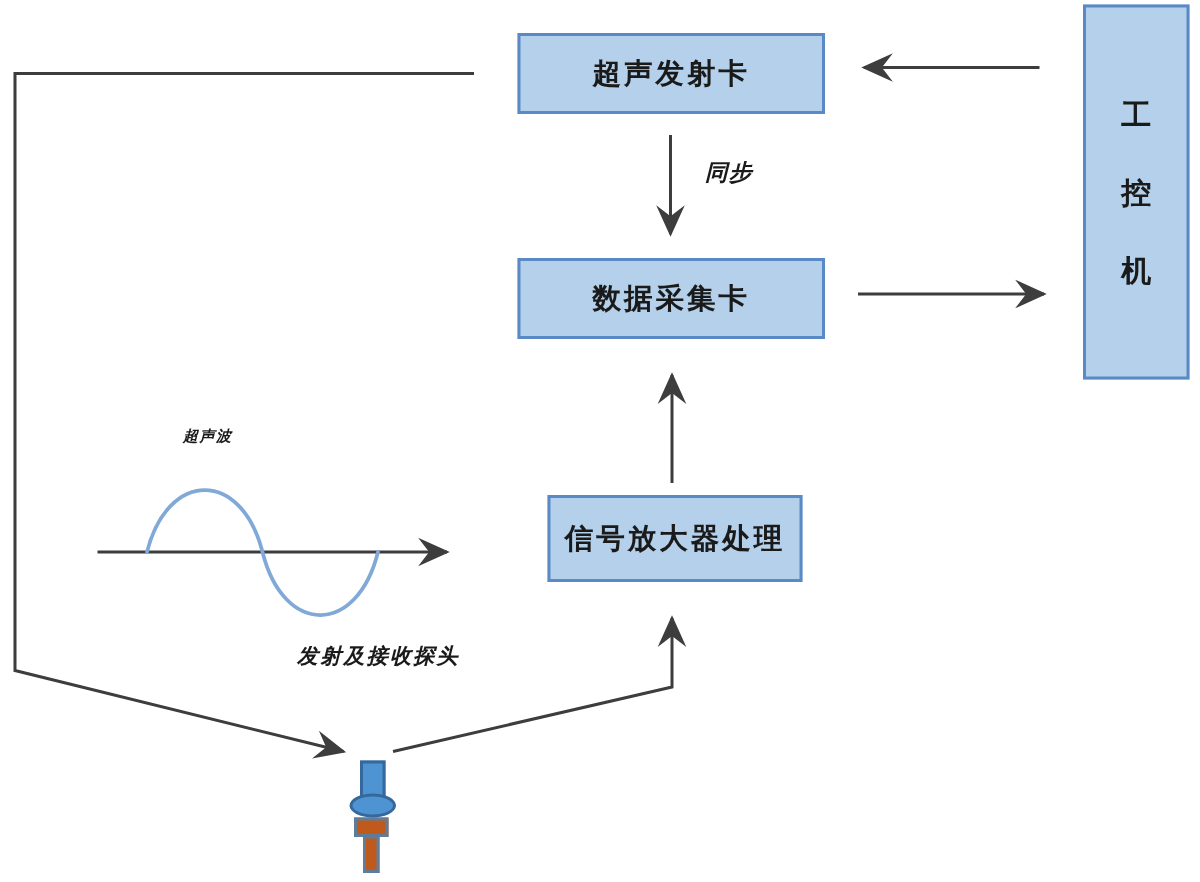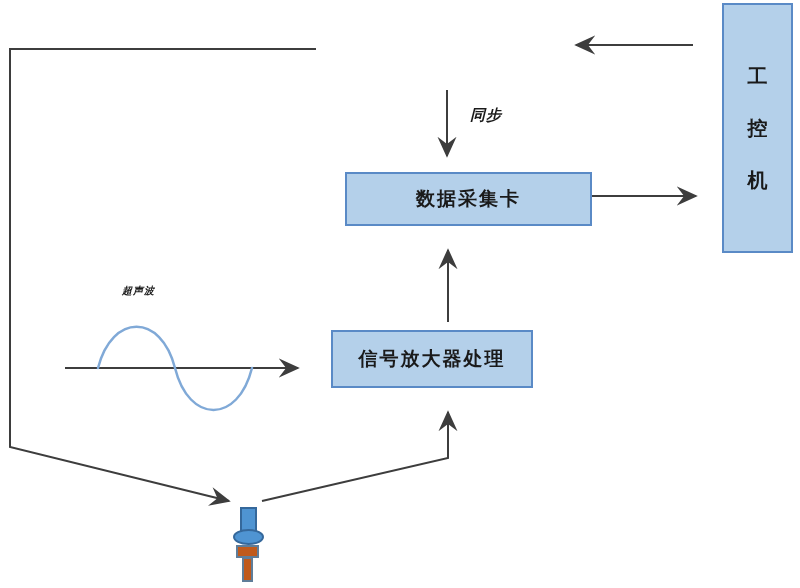--- a/index.html
+++ b/index.html
@@ -45,22 +45,22 @@
     display: flex;
     align-items: center;
     justify-content: center;
     color: var(--text);
     font-weight: bold;
     font-size: 19px;
     letter-spacing: 2px;
     white-space: nowrap;
   }
   .box-transmitter { left: 345px; top: 22px;  width: 205px; height: 54px; }
-  .box-daq         { left: 345px; top: 172px; width: 247px; height: 54px; }
-  .box-amplifier   { left: 331px; top: 330px; width: 202px; height: 58px; }
+  .box-daq         { left: 345px; top: 172px; width: 205px; height: 54px; }
+  .box-amplifier   { left: 365px; top: 330px; width: 170px; height: 58px; }
   .box-ipc {
     left: 722px; top: 3px; width: 71px; height: 250px;
     flex-direction: column;
     gap: 25px;
     font-size: 20px;
     letter-spacing: 0;
   }
   .float-label {
     position: absolute;
     color: var(--text);
@@ -122,37 +122,41 @@
 
     <path class="wire" d="M572,196 H696" marker-end="url(#arrowhead)"></path>
 
     <path class="wire" d="M693,45 H576" marker-end="url(#arrowhead)"></path>
 
     <path class="wire" d="M65,368 H298" marker-end="url(#arrowhead)"></path>
 
     <path class="sine" d="M98,368 C112,313 161,313 175,368 C189,424 238,424 252,368"></path>
   </svg>
 
+  <div class="box box-transmitter">
+    <span>超声发射卡</span>
+  </div>
 
   <div class="box box-daq">
     <span>数据采集卡</span>
   </div>
 
   <div class="box box-amplifier">
     <span>信号放大器处理</span>
   </div>
 
   <div class="box box-ipc">
     <span>工</span>
     <span>控</span>
     <span>机</span>
   </div>
 
   <div class="float-label lbl-sync">同步</div>
   <div class="float-label lbl-wave">超声波</div>
+  <div class="float-label lbl-probe">发射及接收探头</div>
 
   <div class="probe">
     <div class="part neck"></div>
     <div class="part lens"></div>
     <div class="part band"></div>
     <div class="part stem"></div>
   </div>
 
 </div>
 

